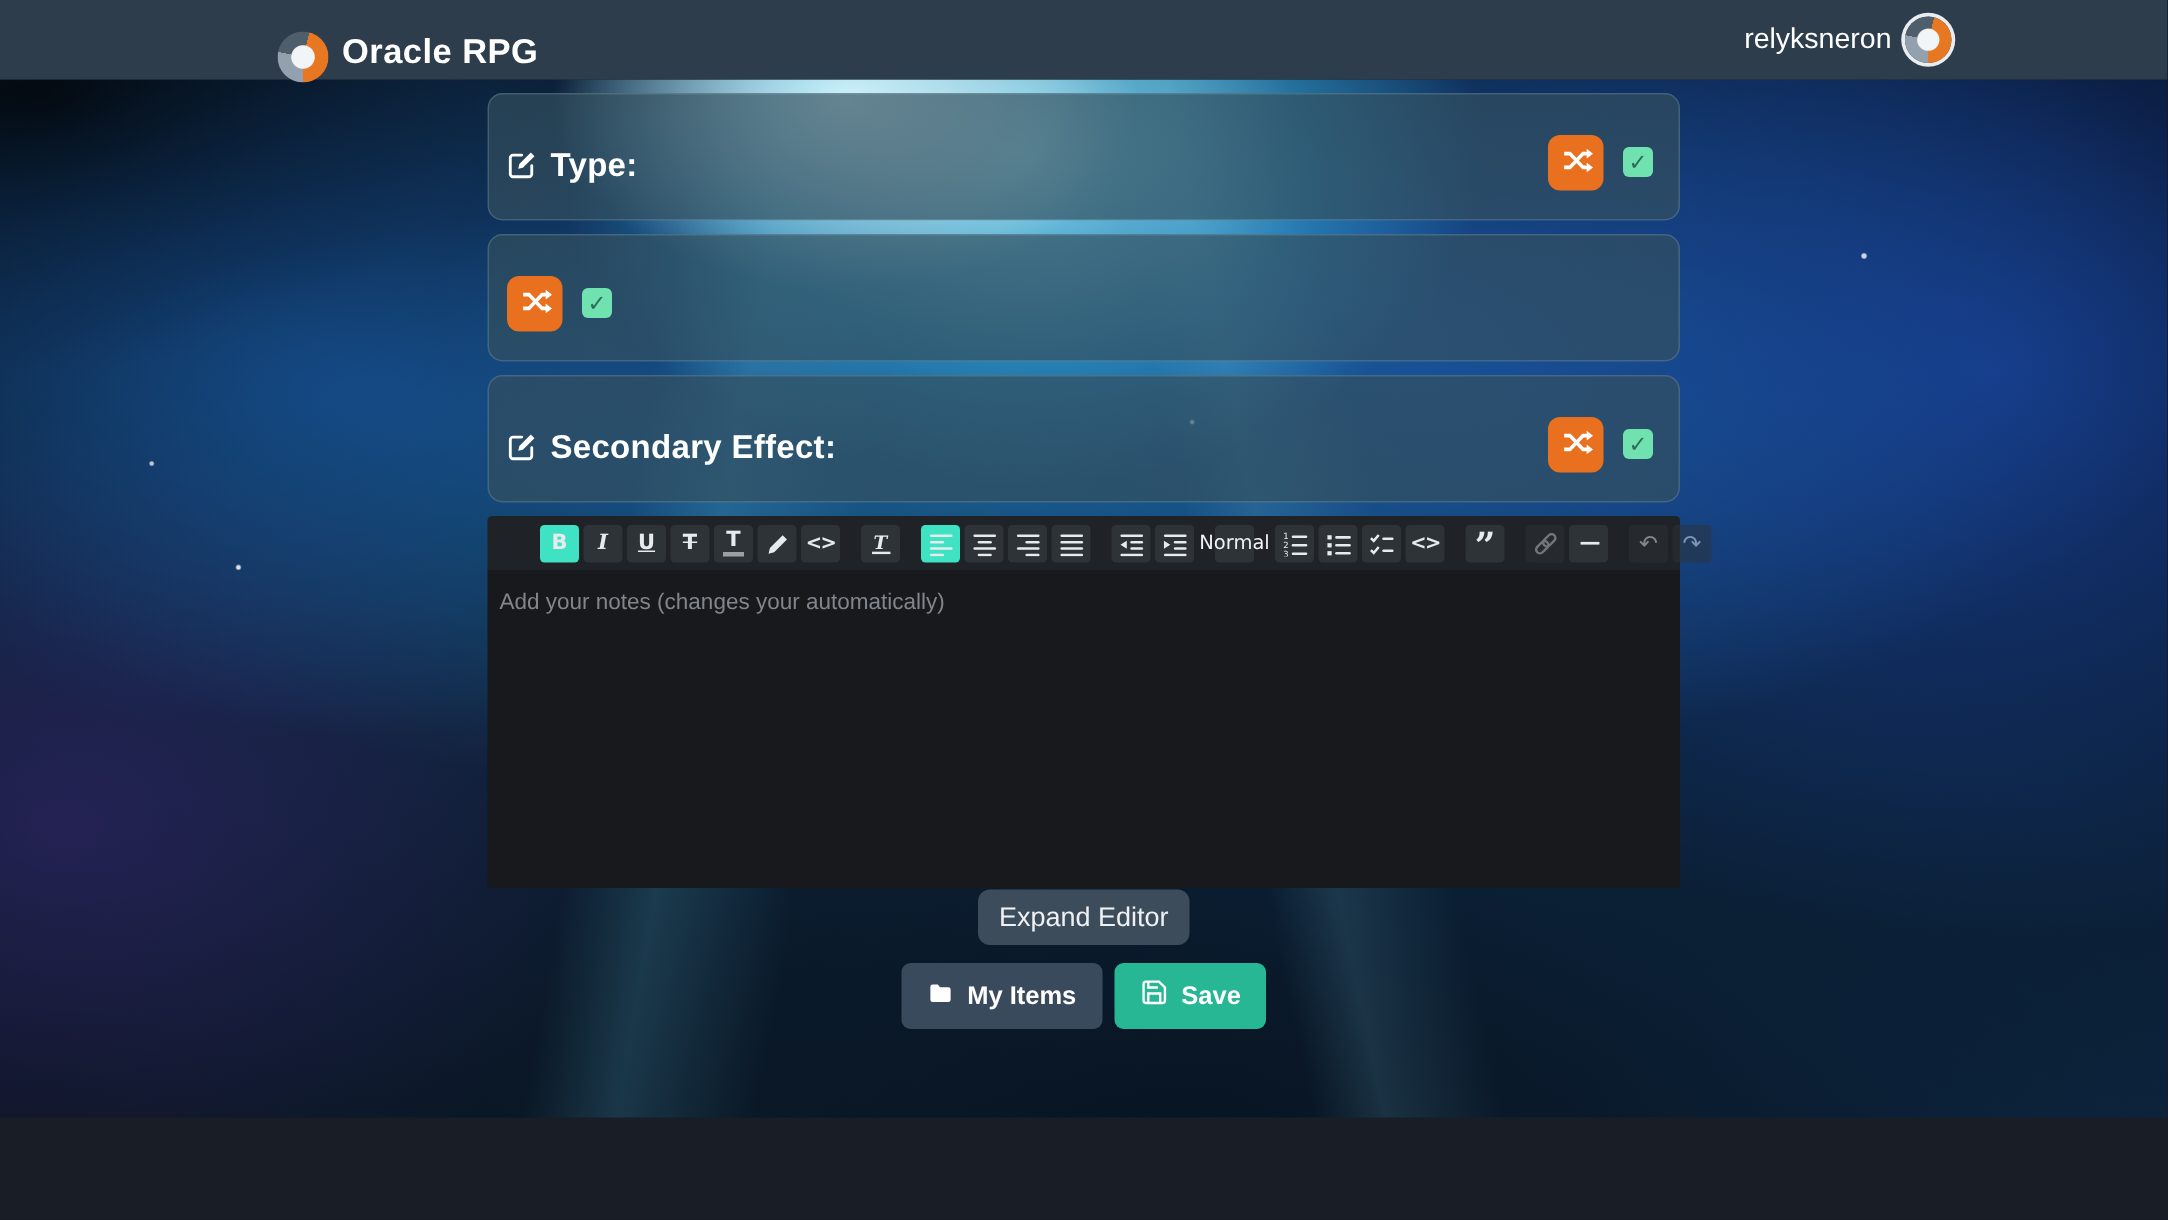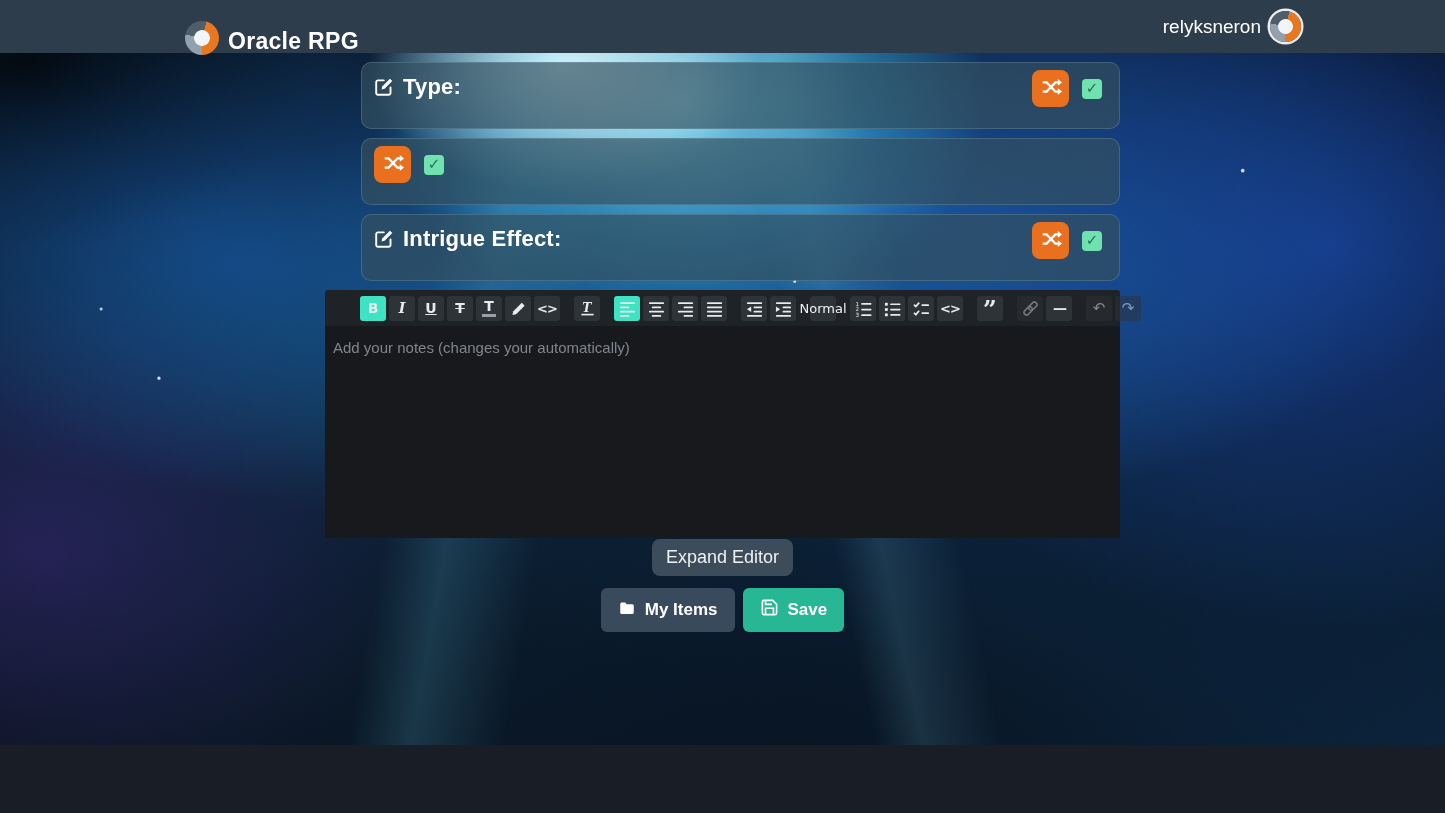--- a/index.html
+++ b/index.html
@@ -10,21 +10,21 @@
     font-family:"Liberation Sans", sans-serif;
   }
 
   
   .navbar {
     position:relative; z-index:6;
     height:53px; background:#2e3d4c;
     display:flex; align-items:center;
     padding:0 144px 0 185px;
   }
-  .brand { display:flex; align-items:flex-end; gap:9px; cursor:pointer;margin-top:23px; }
+  .brand { display:flex; align-items:flex-start; gap:9px; cursor:pointer;margin-top:23px; }
   .logo-mark {
     width:34px; height:34px; border-radius:50%;
     background:
       radial-gradient(circle at 50% 50%, #f2f5f7 0 7.5px, rgba(0,0,0,0) 8.2px),
       conic-gradient(from 15deg, #e87722 0 46%, #93a1ae 46% 74%, #4f5e6b 74% 100%);
   }
   .brand-text { color:#ffffff; font-size:23px; font-weight:800; letter-spacing:.3px; white-space:nowrap; }
   .nav-links { display:flex; gap:27px; margin-left:17px; }
   .nav-link { color:#f2f5f7; font-size:17px; text-decoration:none; cursor:pointer; white-space:nowrap; }
   .nav-right { margin-left:auto; display:flex; align-items:center; gap:9px; cursor:pointer; }
@@ -56,26 +56,26 @@
       radial-gradient(ellipse 1000px 300px at 45% 40%, rgba(45,190,245,.28), rgba(0,0,0,0) 70%),
       radial-gradient(ellipse 520px 380px at 3% 72%, rgba(75,45,150,.38), rgba(0,0,0,0) 72%),
       radial-gradient(ellipse 420px 260px at 2% 2%, rgba(2,6,10,.9), rgba(0,0,0,0) 70%),
       radial-gradient(ellipse 950px 430px at 55% 102%, rgba(8,20,34,.95), rgba(0,0,0,0) 80%),
       linear-gradient(205deg, #050d16 0%, #0a1c30 30%, #0d2742 55%, #0c1e30 78%, #0a141f 100%);
   }
 
   
   .content { position:relative; z-index:2; width:795px; margin:0 auto; padding-top:9px; }
   .gen-row {
-    height:67px; border-radius:10px;
+    height:85px; border-radius:10px;
     background:rgba(52,80,94,0.68);
     border:1px solid rgba(165,195,210,0.22);
     margin-bottom:9px;
     padding:7px 17px 0 12px;
-    display:flex; align-items:flex-start; justify-content:space-between;margin-left:36px;
+    display:flex; align-items:center; justify-content:space-between;
   }
   .row-left { display:flex; align-items:center; gap:9px; margin-top:4px; }
   .edit-icon { display:flex; cursor:pointer; }
   .row-label { color:#ffffff; font-size:22px; font-weight:600; letter-spacing:.2px; }
   .row-right { display:flex; align-items:center; gap:13px; }
   .shuffle-btn {
     width:37px; height:37px; border:none; border-radius:8px;
     background:#e8701f; cursor:pointer;
     display:flex; align-items:center; justify-content:center;
   }
@@ -193,21 +193,21 @@
   </section>
 
   <section class="gen-row">
     <div class="row-left">
       <span class="edit-icon">
         <svg width="20" height="20" viewBox="0 0 20 20">
             <path d="M16.5 10.5V16a1.8 1.8 0 0 1-1.8 1.8H4A1.8 1.8 0 0 1 2.2 16V5.2A1.8 1.8 0 0 1 4 3.4h5.8" stroke="#fff" stroke-width="1.9" fill="none" stroke-linecap="round"></path>
             <path d="M8.2 9.4 15.9 1.7l2.4 2.4-7.7 7.7-3.1.7z" fill="#fff"></path>
           </svg>
       </span>
-      <span class="row-label">Intrigue Effect:</span>
+      <span class="row-label">Secondary Effect:</span>
     </div>
     <div class="row-right">
       <button class="shuffle-btn">
         <span><svg width="22" height="22" viewBox="0 0 24 24">
               <path d="M3 7h4.2l9.6 10h3.6" stroke="#fff" stroke-width="2.6" fill="none"></path>
               <path d="M3 17h4.2l9.6-10h3.6" stroke="#fff" stroke-width="2.6" fill="none"></path>
               <polygon points="19.4,3.4 24,7 19.4,10.6" fill="#fff"></polygon>
               <polygon points="19.4,13.4 24,17 19.4,20.6" fill="#fff"></polygon>
             </svg></span>
       </button>

